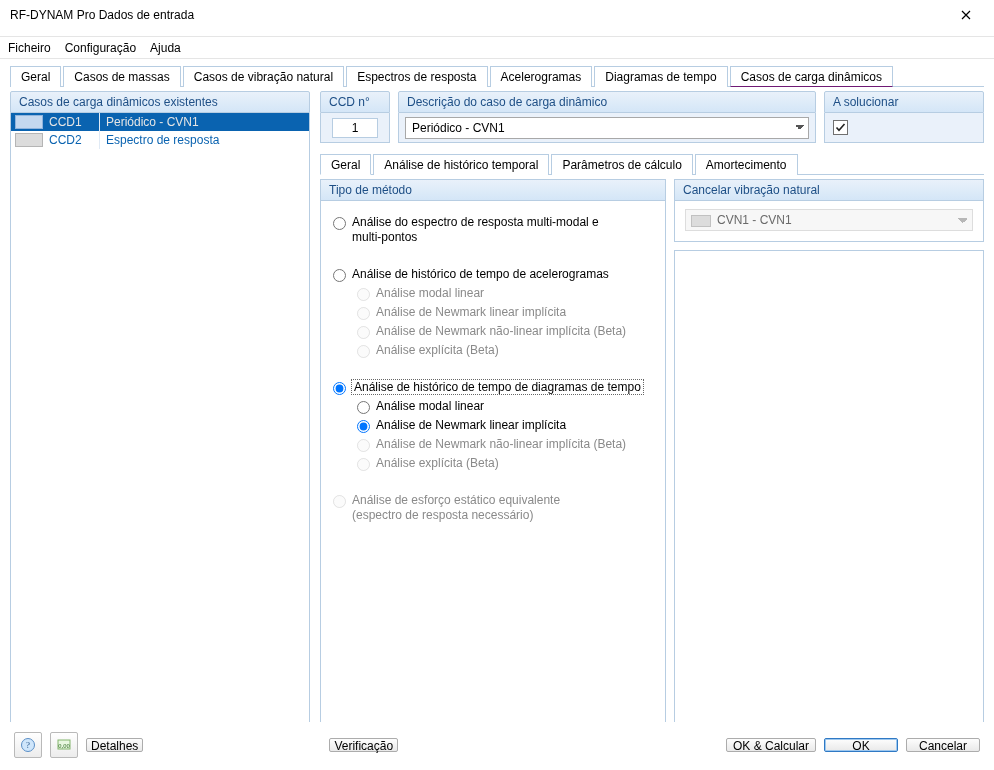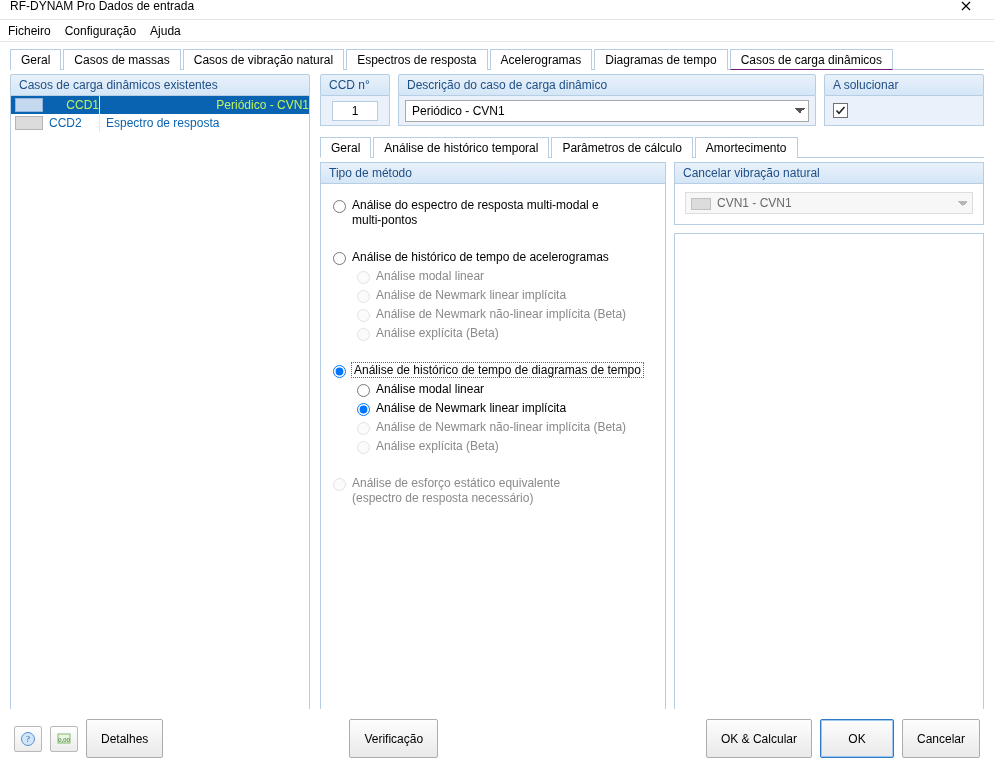--- a/index.html
+++ b/index.html
@@ -8,21 +8,21 @@
     font-family: "Segoe UI", Tahoma, Arial, sans-serif;
     font-size: 12px;
     background: #fff;
     width: 994px;
     height: 770px;
     overflow: hidden;
     color: #000;
   }
   
   .titlebar {
-    height: 20px;
+    height: 37px;
     padding: 0 8px 7px 10px;
     display: flex;
     align-items: center;
     justify-content: space-between;
     background: #fff;
     border-bottom: 1px solid #e5e5e5;
   }
   .titlebar .title { font-size: 12px; color: #000; }
   .title-close {
     width: 40px; height: 26px; display:flex; align-items:center; justify-content:center;
@@ -106,21 +106,21 @@
     width: 28px; height: 14px;
     margin: 0 4px 0 4px;
     background: #dcdcdc;
     border: 1px solid #b5b5b5;
   }
   .caselist .row .id { width: 52px; color:#0a63b0; padding-left:2px; }
   .caselist .row .idsep { width:1px; height:18px; background:#e0eaf5; }
   .caselist .row .desc { flex:1; padding-left:6px; color:#0a63b0; }
   .caselist .row.selected { background:#0a63b0; color:#fff; }
   .caselist .row.selected .id,
-  .caselist .row.selected .desc { color:#bef264;text-align:right; }
+  .caselist .row.selected .desc { color:#e5e5e5; }
   .caselist .row.selected .swatch { background:#c4d8ef; border-color:#90b4dd; }
 
   
   .lefttoolbar {
     display:flex; align-items:center; gap: 4px;
     padding-top: 6px;
   }
   .tbtn {
     width: 24px; height: 22px;
     border: 1px solid #b9b9b9;
@@ -263,21 +263,21 @@
   }
 
   
   .dlgbtns {
     position:absolute; bottom:0; left:0; right:0;
     padding: 10px 14px 12px 14px;
     display:flex; align-items:center; gap:8px;
     background:#fff;
   }
   .winbtn {
-    height:39px; padding: 0 14px;
+    height:14px; padding: 0 4px;
     border:1px solid #acacac;
     background: linear-gradient(#fdfdfd,#e9e9e9);
     font:inherit; cursor:default;
     border-radius:2px;
   }
   .winbtn.default {
     border:1px solid #2f79c4;
     box-shadow: inset 0 0 0 1px #9ec8ef;
   }
   .iconbtn {

